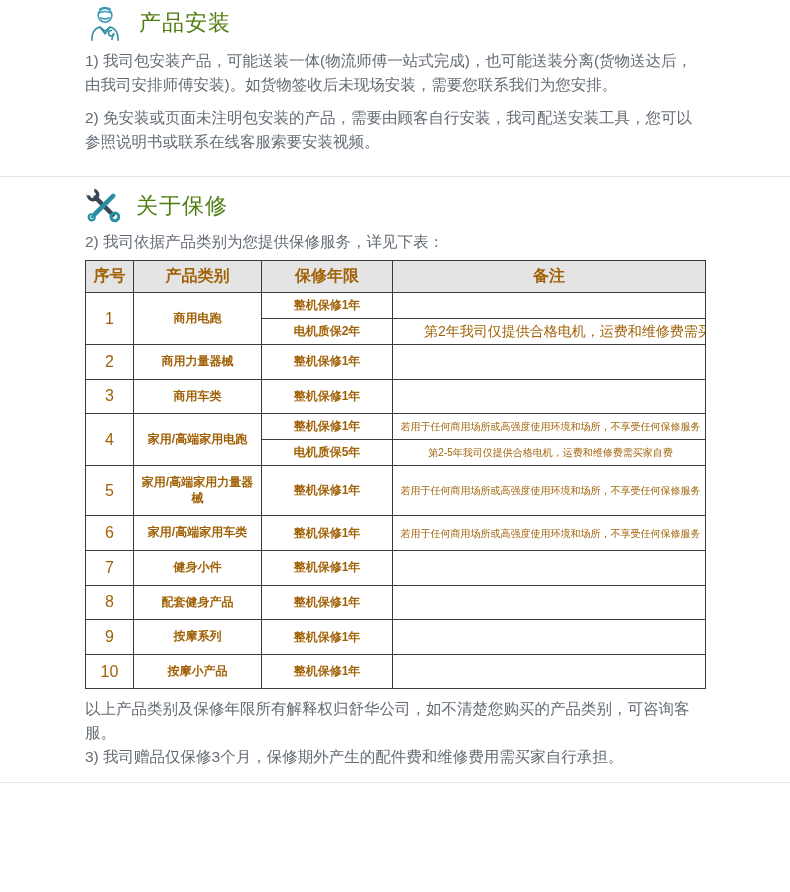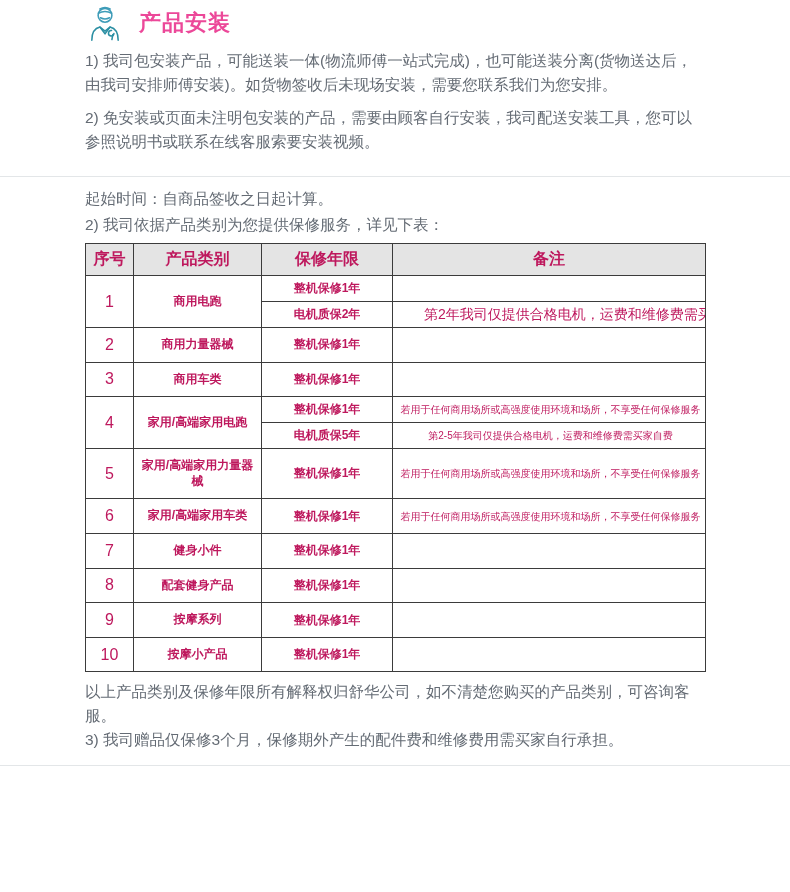--- a/index.html
+++ b/index.html
@@ -8,22 +8,22 @@
     width: 790px;
     font-family: "Liberation Sans", "DejaVu Sans", sans-serif;
     color: #646b74;
   }
   .page { width: 790px; background: #fff; }
   section { padding: 6px 84px 13px 85px; }
   .sec-header { display: flex; align-items: center; gap: 14px; margin-bottom: 6px; }
   .sec-header .icon { flex: 0 0 auto; display: inline-flex; }
   .sec-title {
     font-size: 22px;
-    font-weight: bold;
-    color: #ec4899;
+    font-weight: normal;
+    color: #4d7c0f;
     letter-spacing: 1px;
   }
   .body-p {
     font-size: 15.5px;
     line-height: 1.55;
     color: #646b74;
     margin: 0 0 9px 0;
   }
   .tight-p { margin: 0; }
   .divider { border: none; border-top: 1px solid #e3e6e8; width: 100%; }
@@ -32,21 +32,21 @@
   table.warranty {
     border-collapse: collapse;
     width: 100%;
     margin: 6px 0 8px 0;
     table-layout: fixed;
   }
   table.warranty th, table.warranty td {
     border: 1px solid #3b3b3b;
     text-align: center;
     vertical-align: middle;
-    color: #be185d;
+    color: #a16207;
   }
   table.warranty th {
     background: #e4e4e4;
     font-size: 16px;
     font-weight: 600;
     padding: 5px 2px;
   }
   td.c-no  { font-size: 16px; padding: 3px 2px; }
   td.c-cat { font-size: 12px; font-weight: 700; padding: 9px 2px; line-height: 1.3; }
   td.c-war { font-size: 12px; font-weight: 600; padding: 4px 2px; }
@@ -84,21 +84,36 @@
       </span>
       <h2 class="sec-title">产品安装</h2>
     </div>
     <p class="body-p">1) 我司包安装产品，可能送装一体(物流师傅一站式完成)，也可能送装分离(货物送达后，由我司安排师傅安装)。如货物签收后未现场安装，需要您联系我们为您安排。</p>
     <p class="body-p">2) 免安装或页面未注明包安装的产品，需要由顾客自行安装，我司配送安装工具，您可以参照说明书或联系在线客服索要安装视频。</p>
   </section>
 
   <hr class="divider">
 
   <section style="padding-top:10px;">
-    <p class="body-p tight-p w-start">起始时间：自商品签收之日起计算。</p>
+    <div class="sec-header">
+      <span class="icon">
+        <svg width="37" height="37" viewBox="0 0 44 44">
+
+          <circle cx="9.5" cy="9.5" r="5.6" fill="none" stroke="#3a4754" stroke-width="4"></circle>
+          <rect x="2" y="1" width="9" height="9" fill="#ffffff"></rect>
+          <line x1="12.5" y1="12.5" x2="33" y2="33" stroke="#3a4754" stroke-width="5.4" stroke-linecap="round"></line>
+          <circle cx="35.5" cy="35.5" r="4.6" fill="none" stroke="#2b8fa3" stroke-width="3.6"></circle>
+
+          <line x1="33.5" y1="10.5" x2="12" y2="32" stroke="#2b8fa3" stroke-width="5.4" stroke-linecap="round"></line>
+          <line x1="13" y1="31" x2="8" y2="36" stroke="#2b8fa3" stroke-width="3" stroke-linecap="round"></line>
+          <circle cx="8" cy="36" r="3.6" fill="none" stroke="#2b8fa3" stroke-width="2.6"></circle>
+        </svg>
+      </span>
+      <h2 class="sec-title">关于保修</h2>
+    </div>
     <p class="body-p tight-p">2) 我司依据产品类别为您提供保修服务，详见下表：</p>
 
     <table class="warranty">
       <colgroup>
         <col style="width:48px">
           <col style="width:128px">
           <col style="width:131px">
           <col>
       </colgroup>
       <thead>

